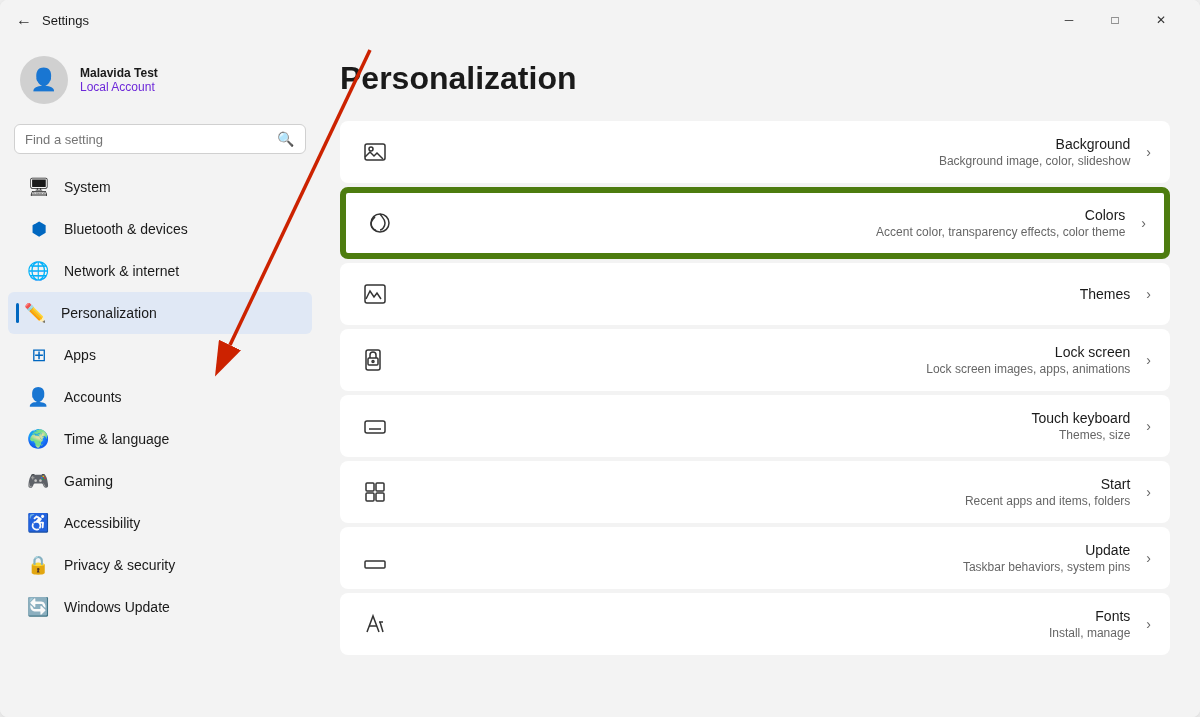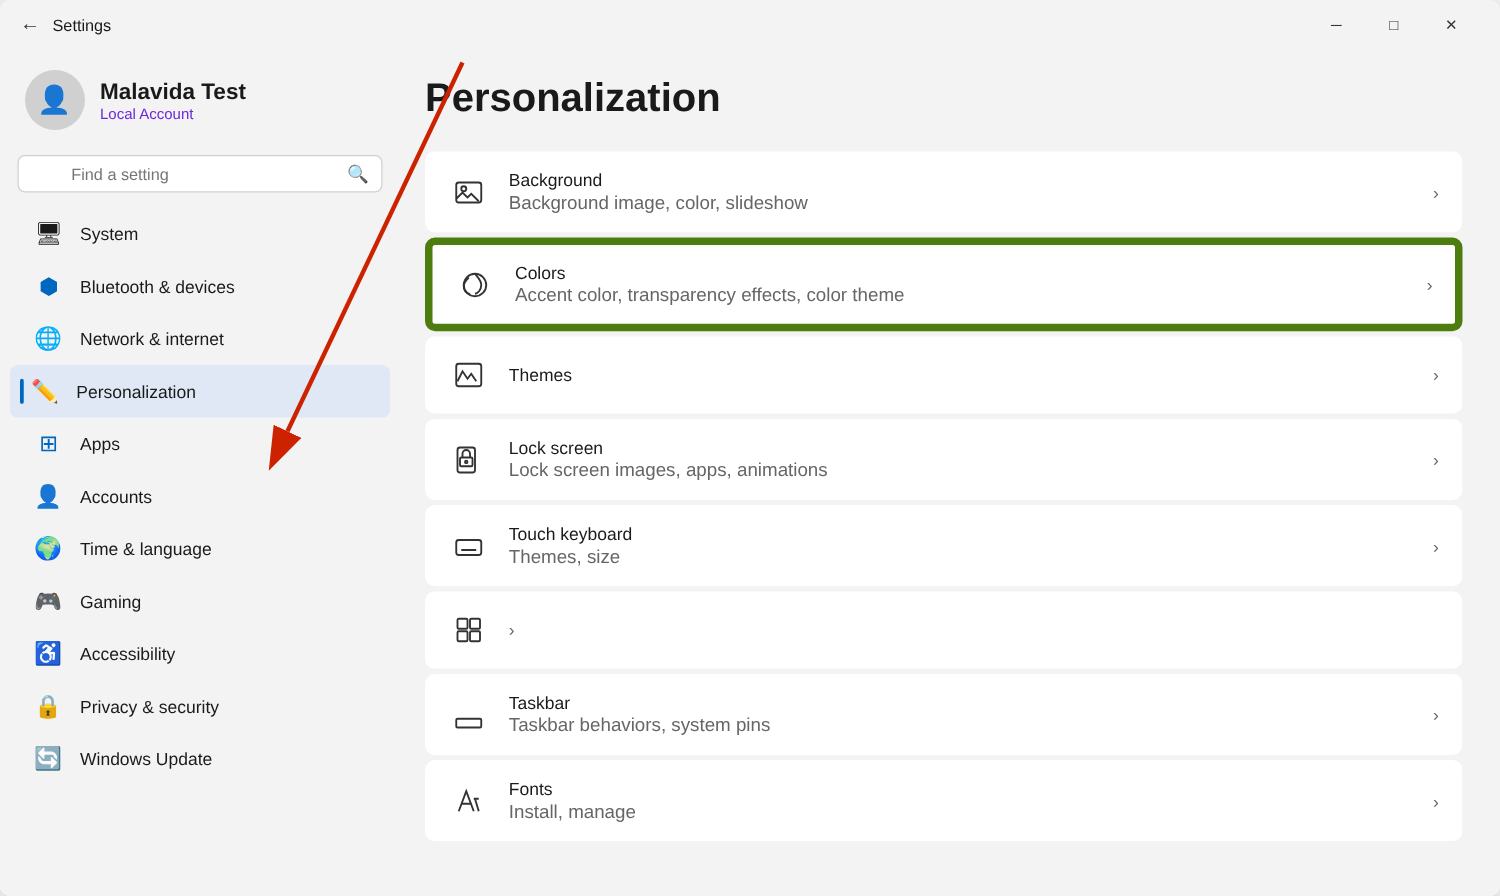--- a/index.html
+++ b/index.html
@@ -80,21 +80,21 @@
       background: #d0d0d0;
       display: flex;
       align-items: center;
       justify-content: center;
       font-size: 22px;
       color: #666;
       flex-shrink: 0;
     }
     .user-info {}
     .user-name {
-      font-size: 18px;
+      font-size: 12px;
       font-weight: 600;
       color: #1a1a1a;
     }
     .user-type {
       font-size: 12px;
       color: #6d28d9;
     }
     .search-box {
       margin: 0 14px 12px 14px;
       display: flex;
@@ -105,21 +105,20 @@
       padding: 6px 10px;
       gap: 8px;
     }
     .search-input {
       border: none;
       outline: none;
       font-size: 13px;
       color: #ec4899;
       background: transparent;
       flex: 1;
-      margin-left: 32px;
     }
     .search-icon-svg {
       font-size: 14px;
       color: #666;
     }
     .nav-item {
       display: flex;
       align-items: center;
       gap: 14px;
       padding: 10px 20px;
@@ -188,28 +187,29 @@
       height: 32px;
       display: flex;
       align-items: center;
       justify-content: center;
       font-size: 20px;
       color: #333;
       flex-shrink: 0;
     }
     .settings-item-text {
       flex: 1;
+      text-align: right;
     }
     .settings-item-title {
       font-size: 14px;
       font-weight: 500;
       color: #1a1a1a;
     }
     .settings-item-desc {
-      font-size: 15px;
+      font-size: 12px;
       color: #666;
       margin-top: 2px;
     }
     .settings-item-chevron {
       font-size: 14px;
       color: #666;
     }
     .window-wrapper {
       position: relative;
       width: 1200px;
@@ -386,32 +386,36 @@
 
           <div class="settings-item">
             <div class="settings-item-icon">
               <svg width="24" height="24" viewBox="0 0 24 24" fill="none" stroke="#333" stroke-width="1.5">
                 <rect x="3" y="3" width="8" height="8" rx="1"></rect>
                 <rect x="13" y="3" width="8" height="8" rx="1"></rect>
                 <rect x="3" y="13" width="8" height="8" rx="1"></rect>
                 <rect x="13" y="13" width="8" height="8" rx="1"></rect>
               </svg>
             </div>
+            <div class="settings-item-text">
+              <div class="settings-item-title">Start</div>
+              <div class="settings-item-desc">Recent apps and items, folders</div>
+            </div>
             <div class="settings-item-chevron">›</div>
           </div>
 
           <div class="settings-item">
             <div class="settings-item-icon">
               <svg width="24" height="24" viewBox="0 0 24 24" fill="none" stroke="#333" stroke-width="1.5">
                 <rect x="2" y="15" width="20" height="7" rx="1"></rect>
                 <path d="M5 18h.01M8 18h.01M11 18h.01"></path>
               </svg>
             </div>
             <div class="settings-item-text">
-              <div class="settings-item-title">Taskbar</div>
+              <div class="settings-item-title">Update</div>
               <div class="settings-item-desc">Taskbar behaviors, system pins</div>
             </div>
             <div class="settings-item-chevron">›</div>
           </div>
 
           <div class="settings-item">
             <div class="settings-item-icon">
               <svg width="24" height="24" viewBox="0 0 24 24" fill="none" stroke="#333" stroke-width="1.5">
                 <path d="M4 20L10 4l6 16"></path>
                 <path d="M6 14h8"></path>

